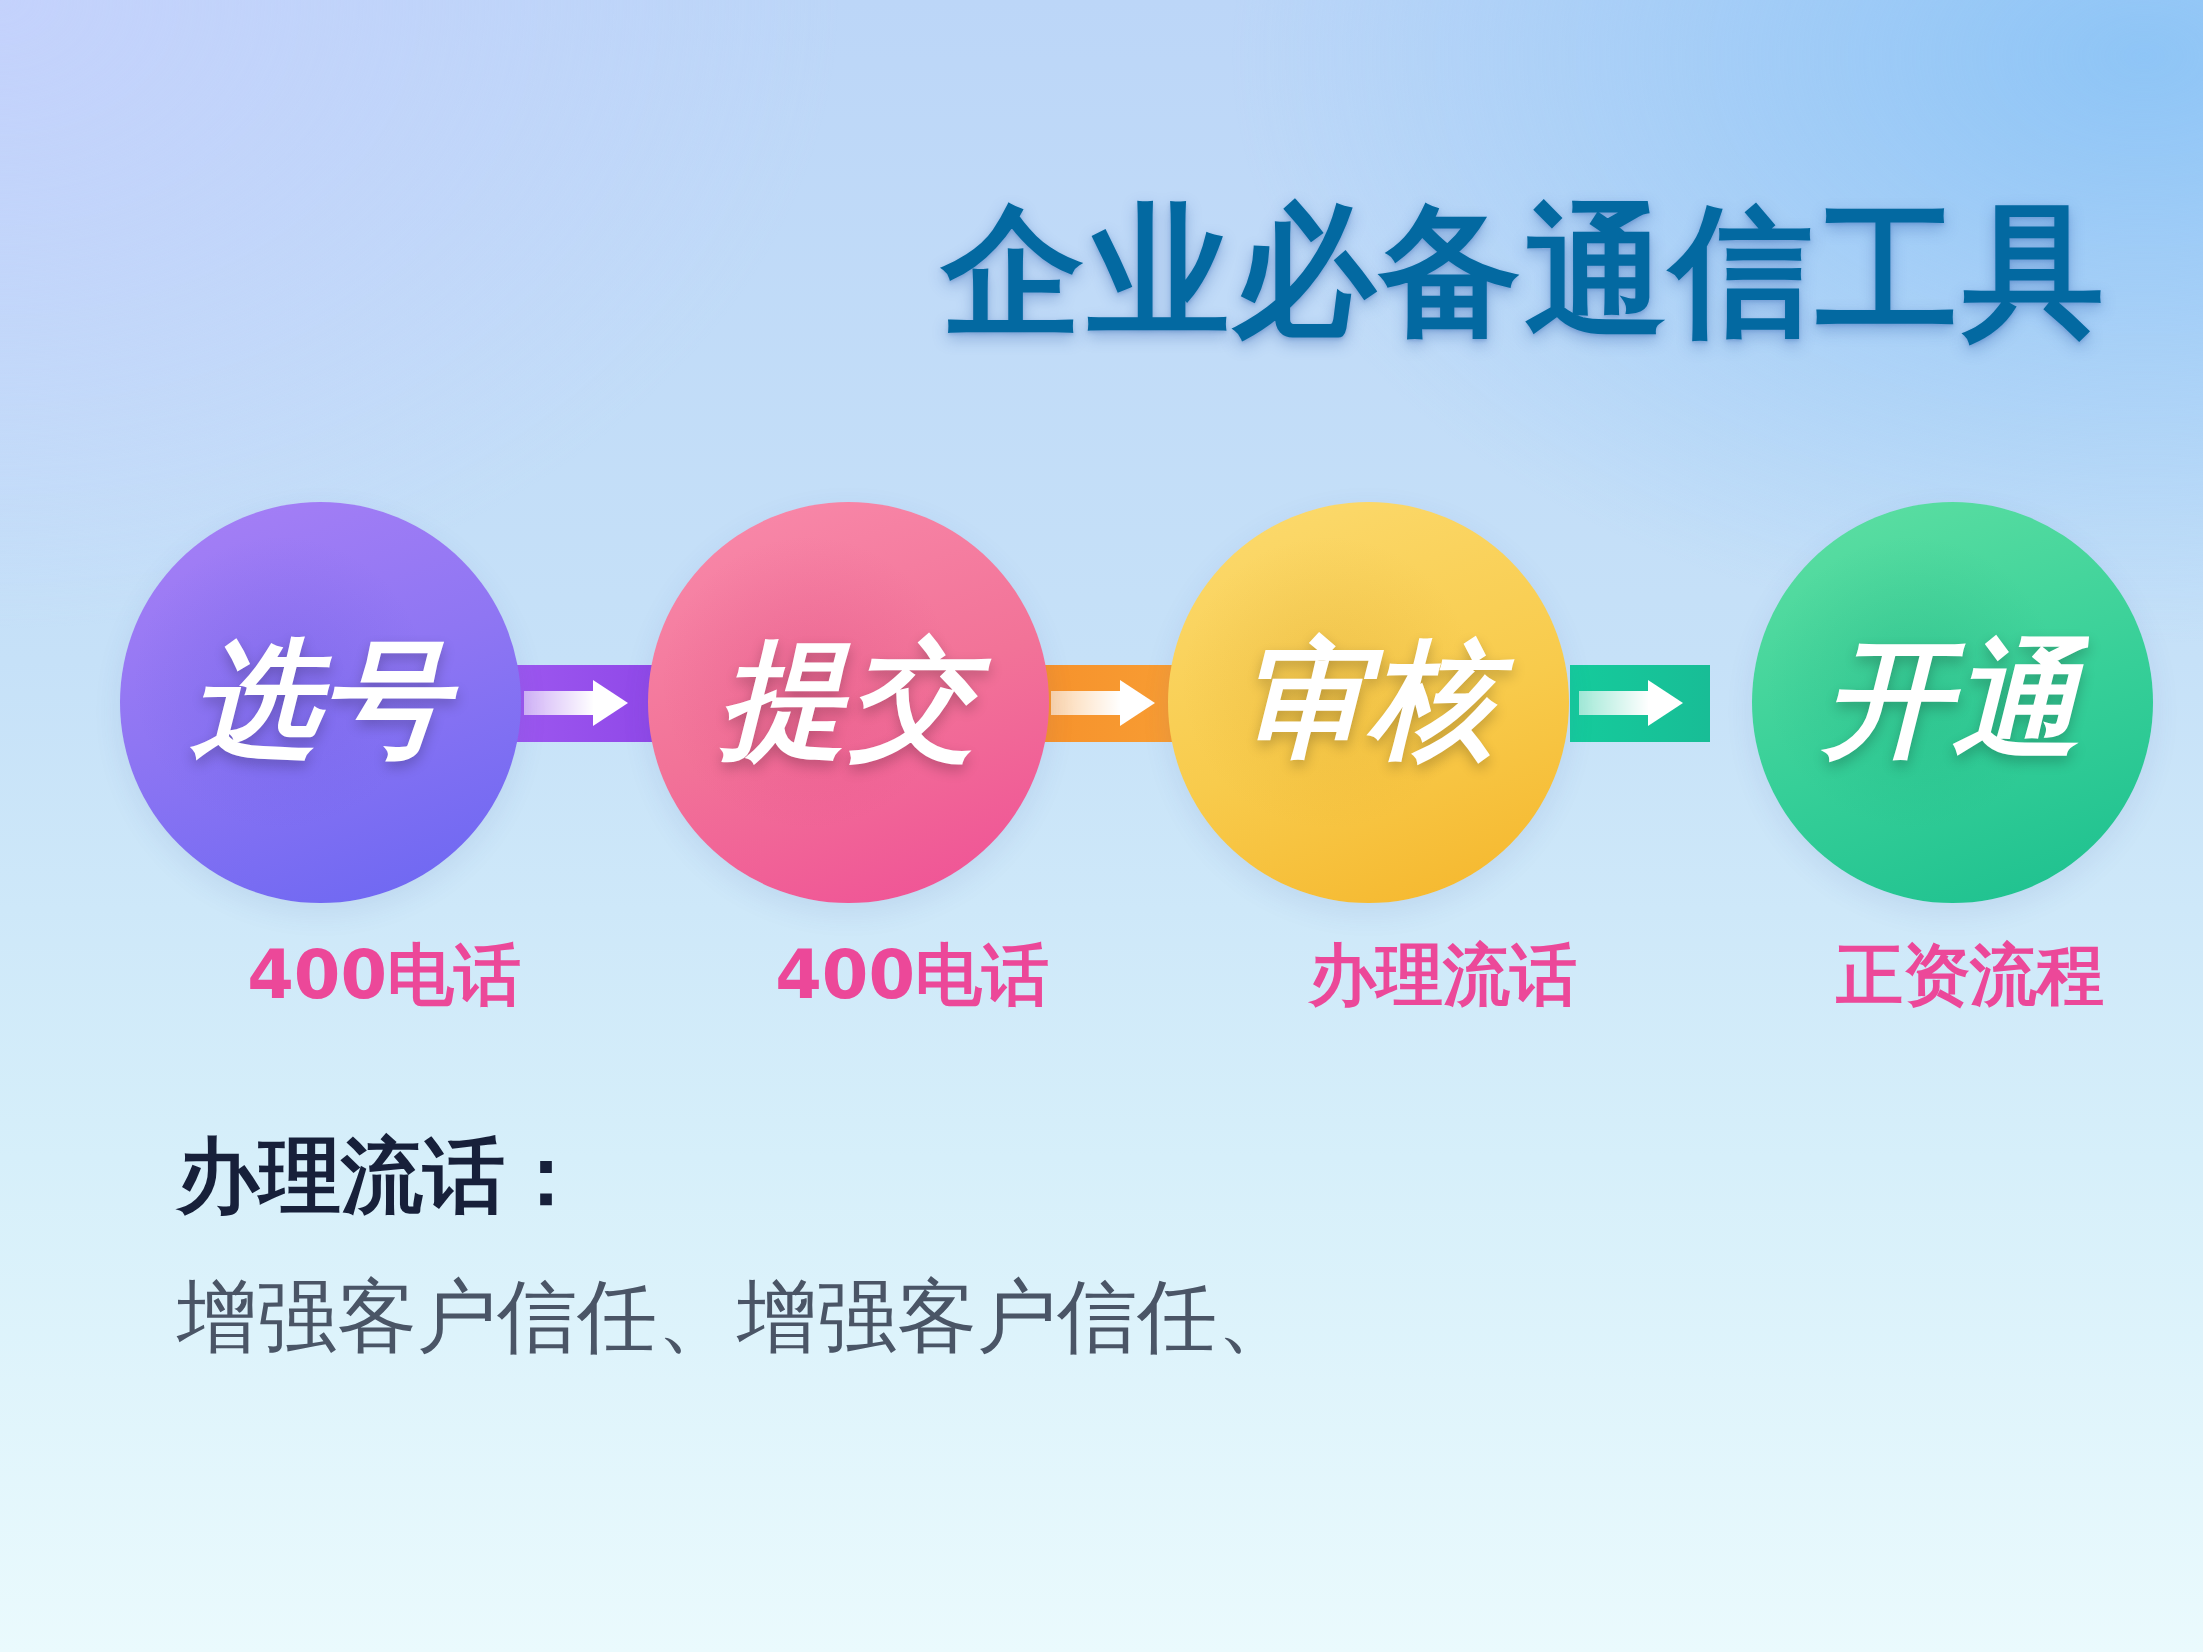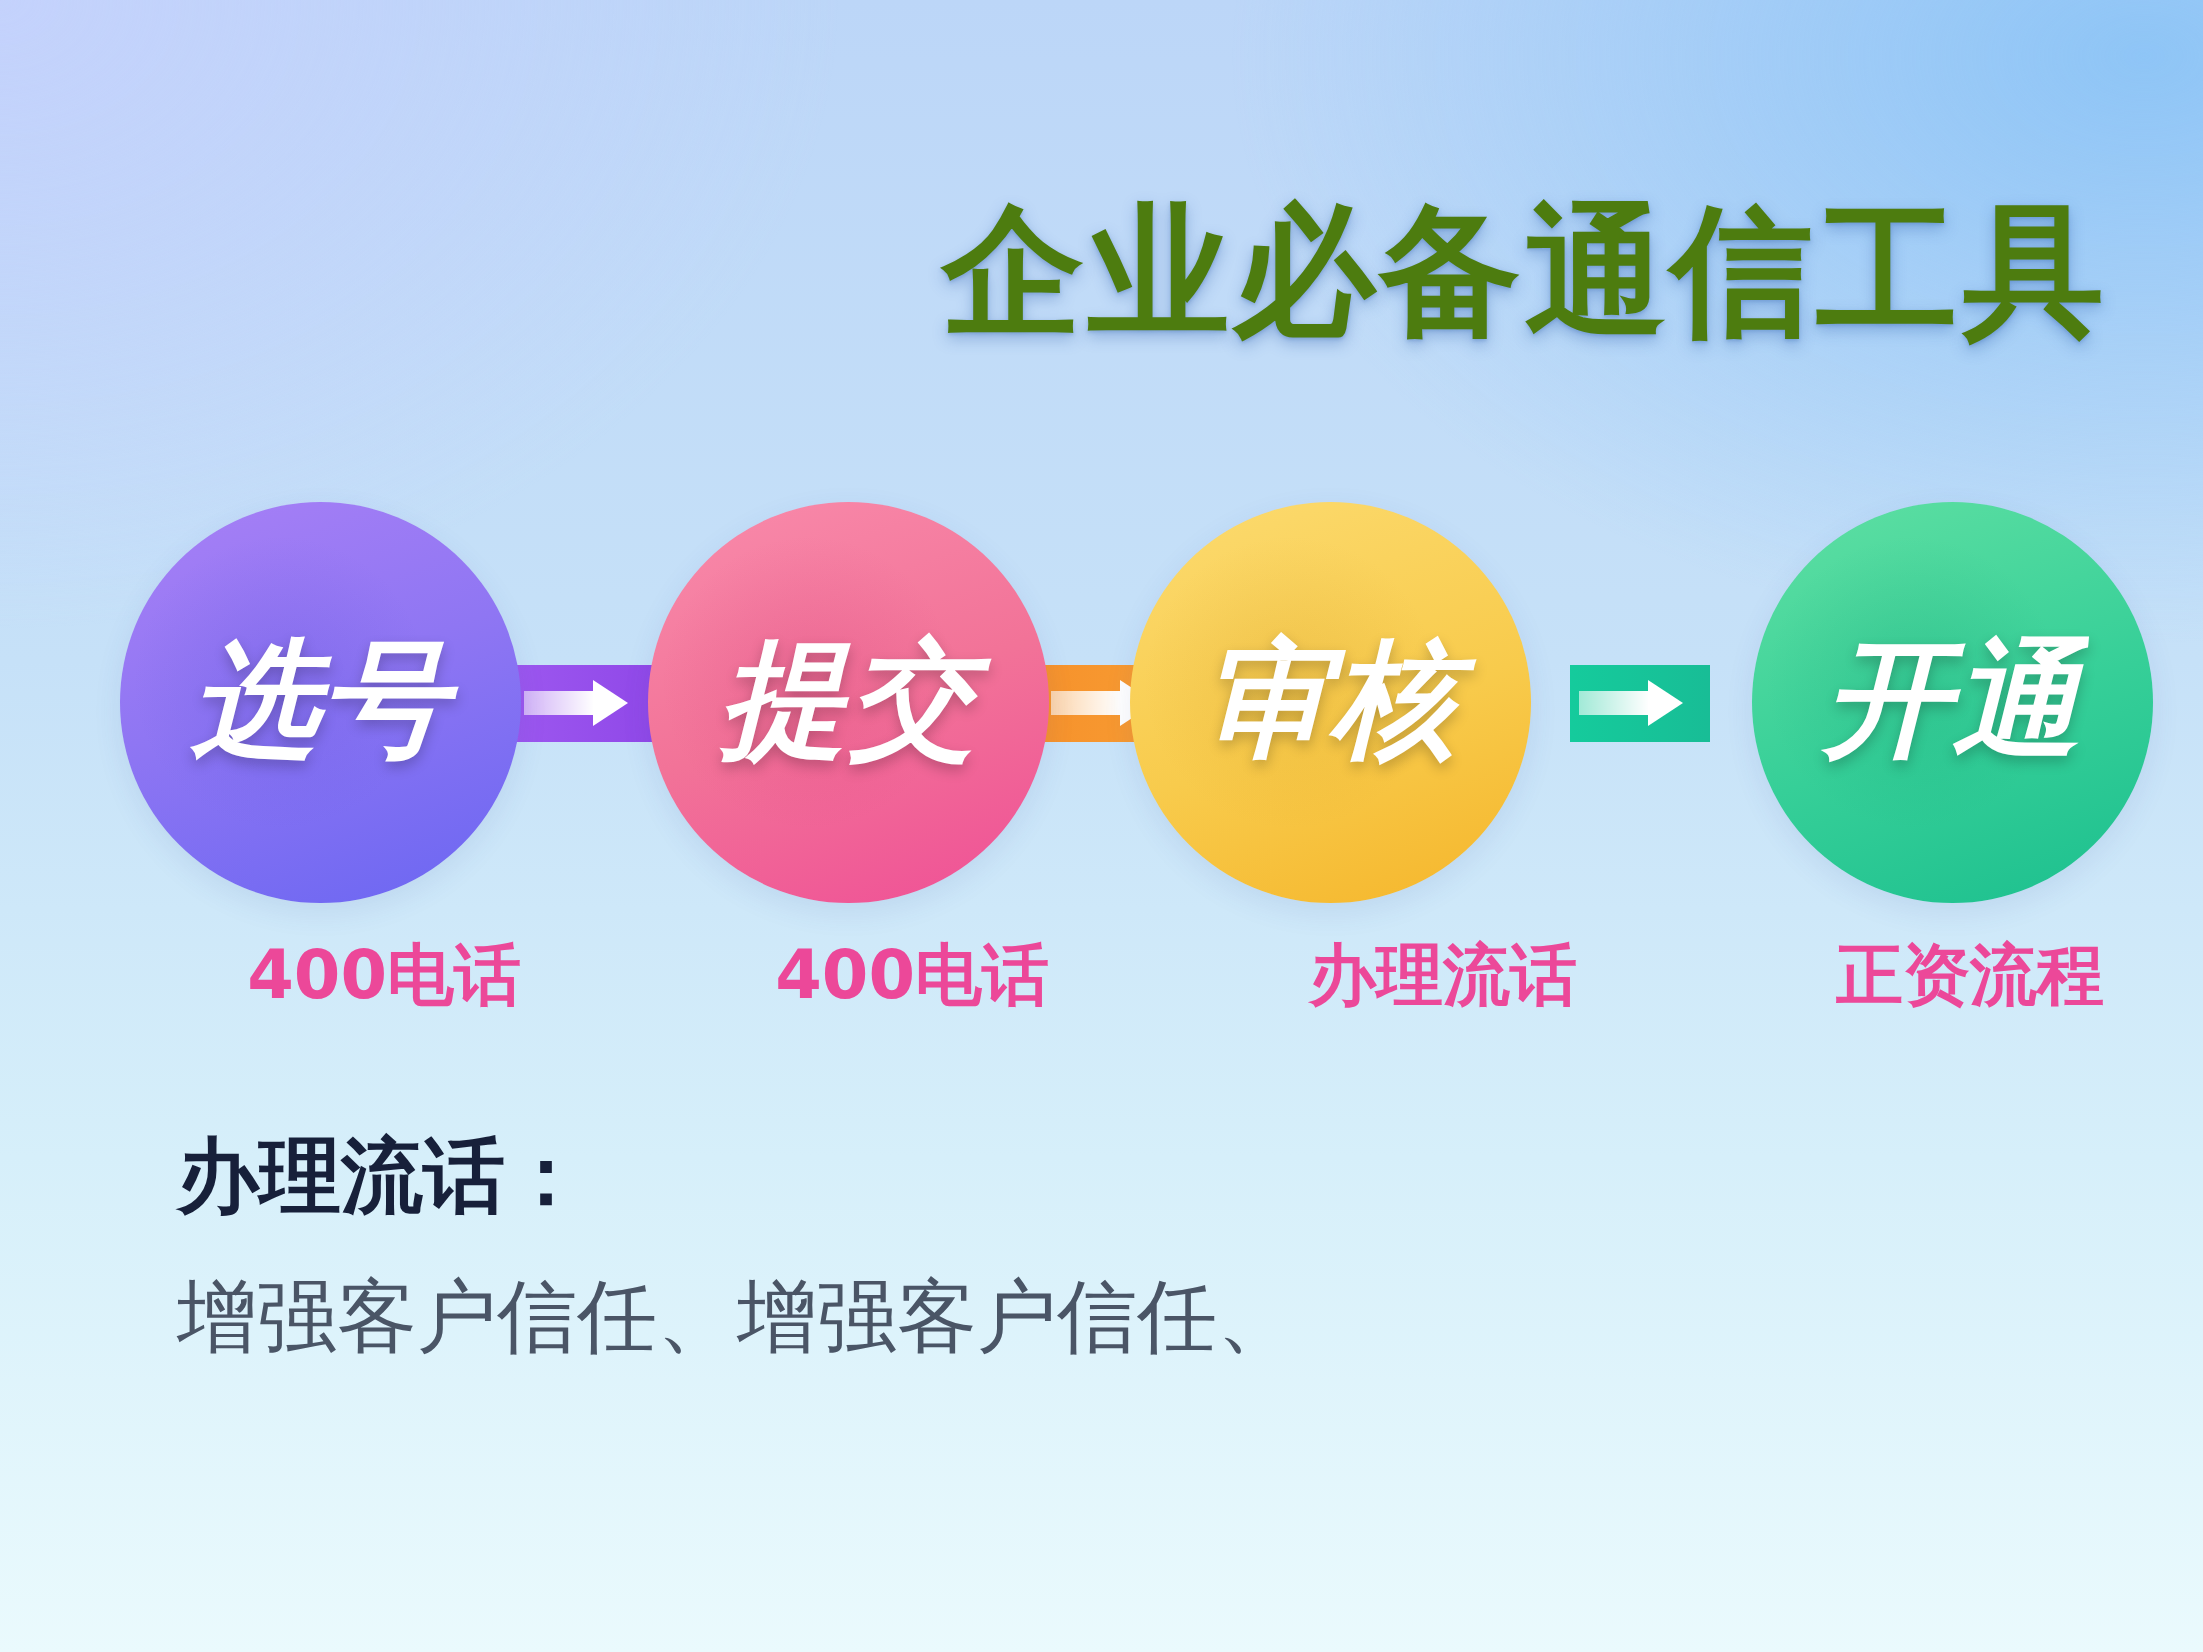--- a/index.html
+++ b/index.html
@@ -17,21 +17,21 @@
         radial-gradient(ellipse 1119px 839px at 0px 0px, rgba(196,210,252,1) 0%, rgba(196,210,252,0) 75%),
         linear-gradient(180deg, #bcd6f8 0%, #c6e1f8 40%, #d6effa 70%, #eafafd 100%);
     }
     .title {
       position: absolute;
       left: 942px;
       top: 200px;
       font-size: 142px;
       font-weight: bold;
       letter-spacing: 3.7px;
-      color: #4d7c0f;
+      color: #0369a1;
       white-space: nowrap;
       line-height: 1;
       text-shadow: 0 5.6px 15px rgba(40, 90, 170, 0.35), 0 1.9px 3.7px rgba(40,90,170,0.25);
     }
     .connector {
       position: absolute;
       top: 665px;
       height: 77px;
     }
     .connector .shaft {
@@ -121,21 +121,21 @@
   <div class="shaft" style="background:linear-gradient(90deg, rgba(255,255,255,0.6), #ffffff);"></div>
   <div class="head" style="left:78px;"></div>
 </div>
 
 <div class="step" style="left:120px; background: radial-gradient(circle at 40% 45%, rgba(90,80,220,0.25) 0%, rgba(90,80,220,0) 45%), linear-gradient(160deg, #a880f6 0%, #8f76f3 45%, #6a66f2 100%);">
   <span class="step-label">选号</span>
 </div>
 <div class="step" style="left:648px; background: radial-gradient(circle at 40% 45%, rgba(210,50,120,0.22) 0%, rgba(210,50,120,0) 45%), linear-gradient(160deg, #f98bab 0%, #f27398 50%, #ef4f96 100%);">
   <span class="step-label">提交</span>
 </div>
-<div class="step" style="left:1130px; background: radial-gradient(circle at 40% 45%, rgba(200,140,20,0.18) 0%, rgba(200,140,20,0) 45%), linear-gradient(160deg, #fcdb70 0%, #f8cb4c 55%, #f5b52a 100%); text-align: right;">
+<div class="step" style="left:1168px; background: radial-gradient(circle at 40% 45%, rgba(200,140,20,0.18) 0%, rgba(200,140,20,0) 45%), linear-gradient(160deg, #fcdb70 0%, #f8cb4c 55%, #f5b52a 100%); text-align: right;">
   <span class="step-label">审核</span>
 </div>
 <div class="step" style="left:1752px; background: radial-gradient(circle at 40% 45%, rgba(0,140,100,0.18) 0%, rgba(0,140,100,0) 45%), linear-gradient(160deg, #60e0a3 0%, #36cf98 55%, #1bbf8e 100%);">
   <span class="step-label">开通</span>
 </div>
 
 <div class="sub-label" style="left:120px;">400电话</div>
 <div class="sub-label" style="left:648px;">400电话</div>
 <div class="sub-label" style="left:1176px;">办理流话</div>
 <div class="sub-label" style="left:1703px;">正资流程</div>

